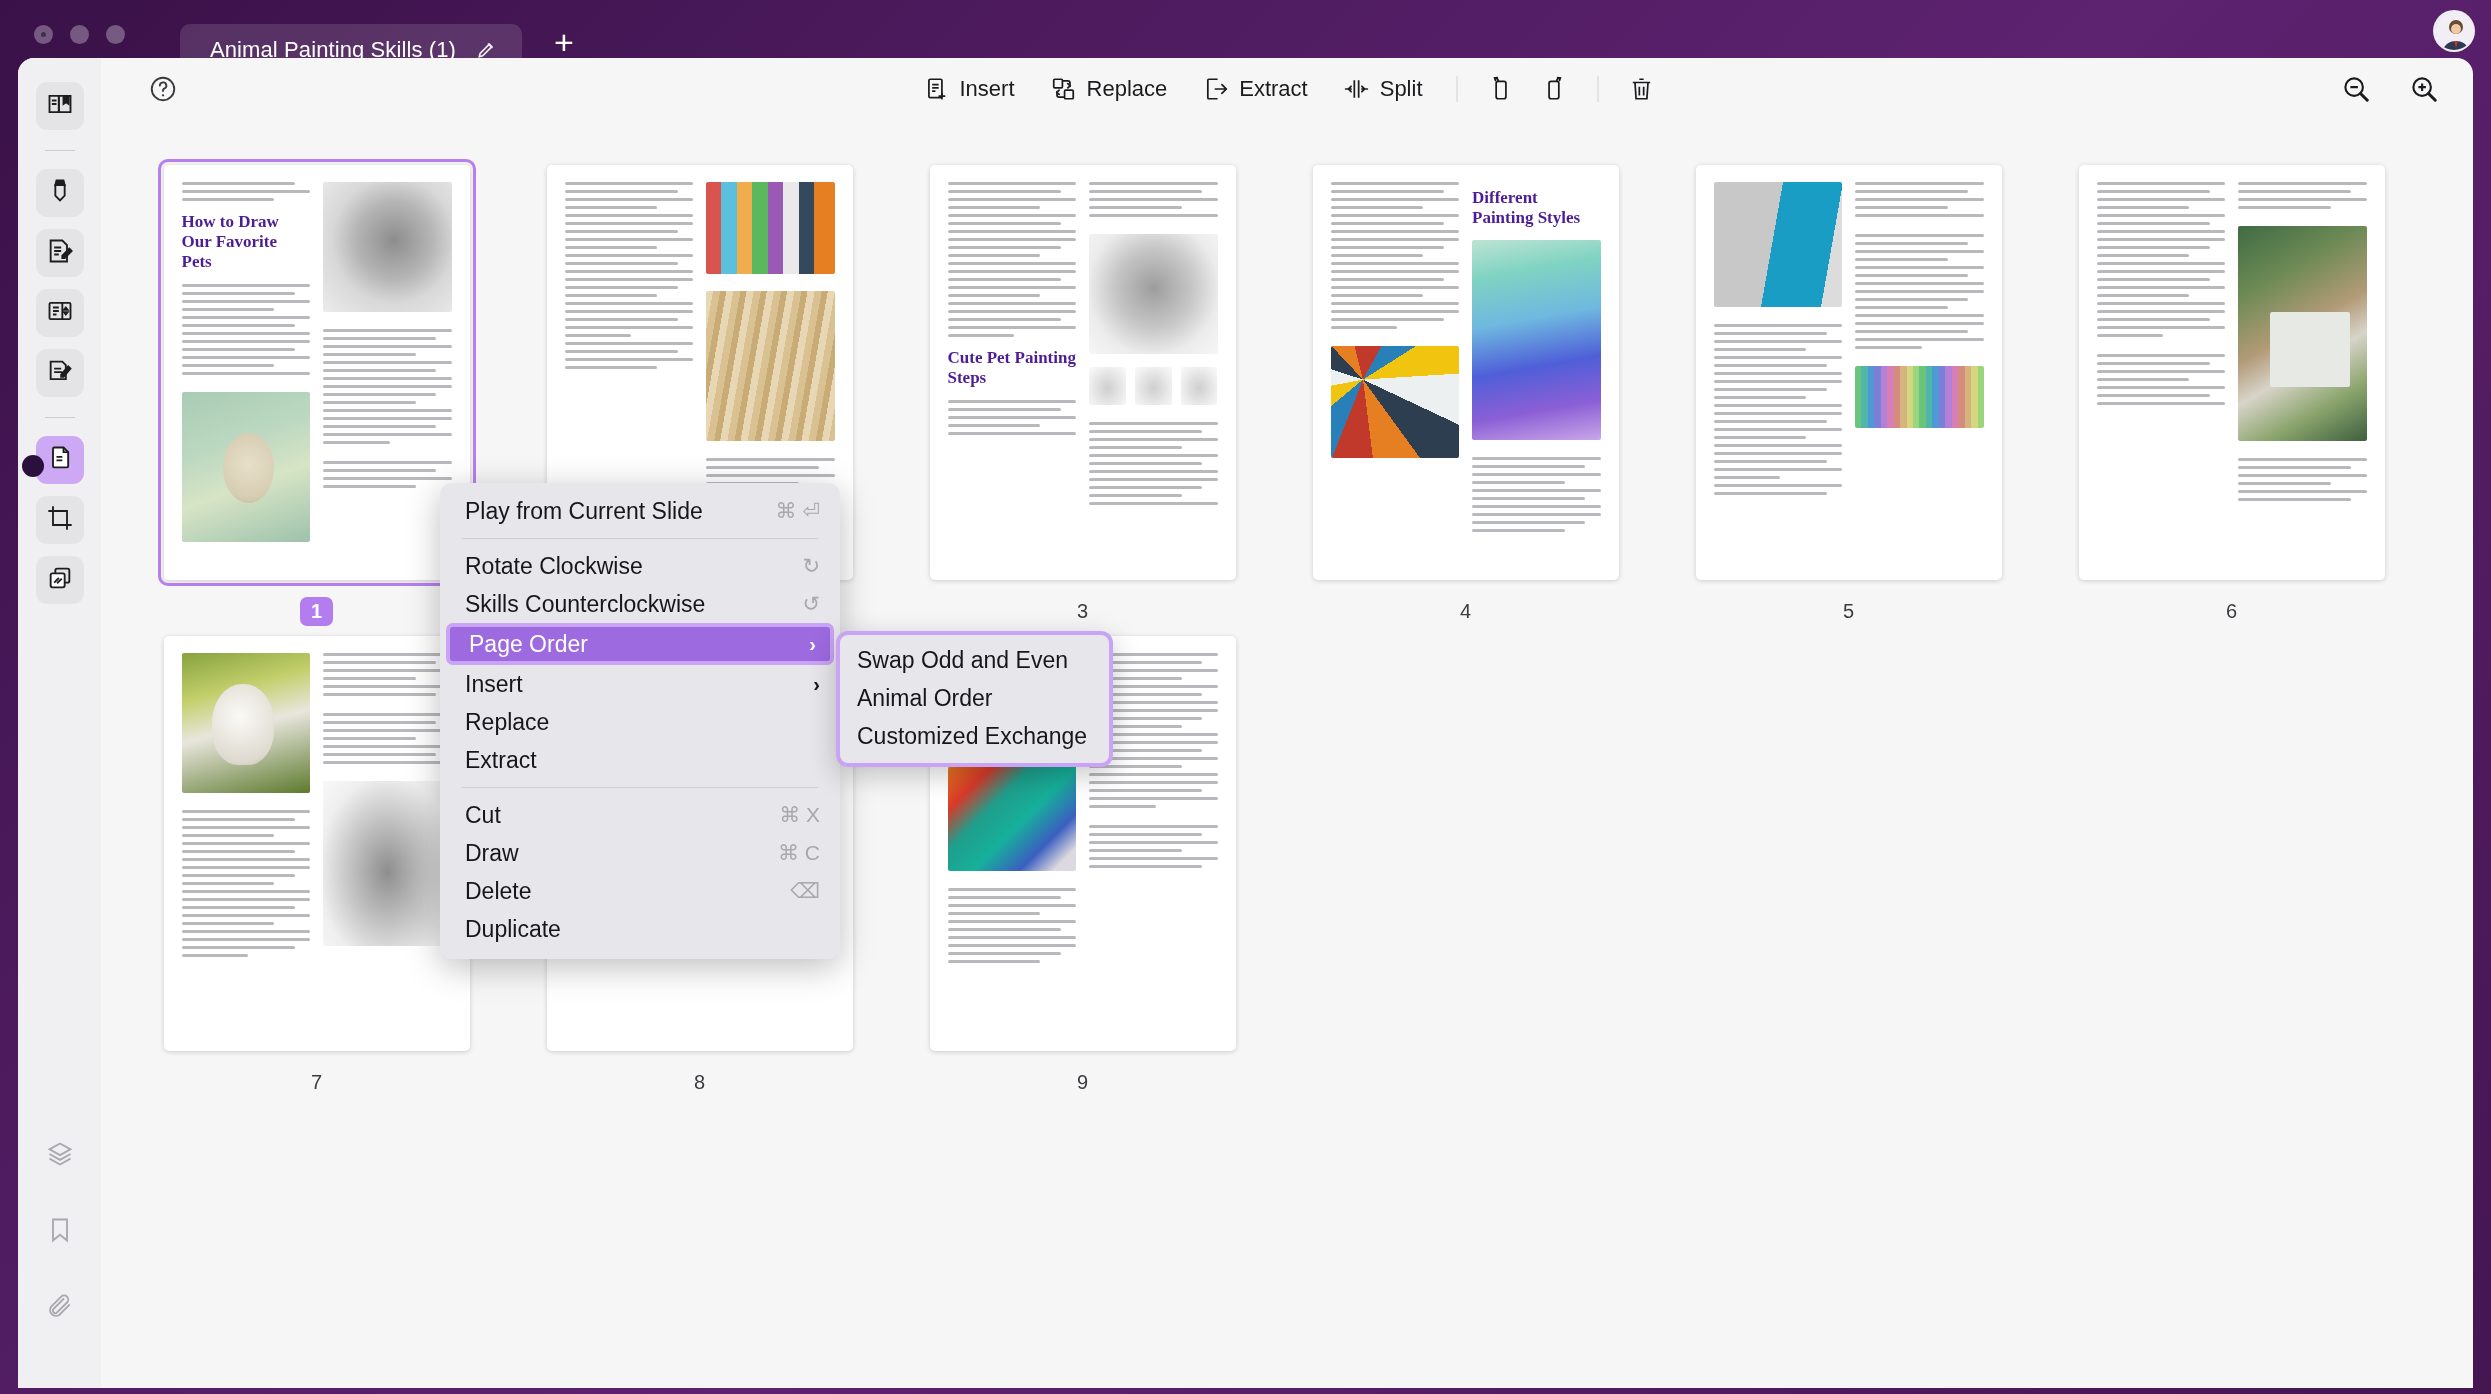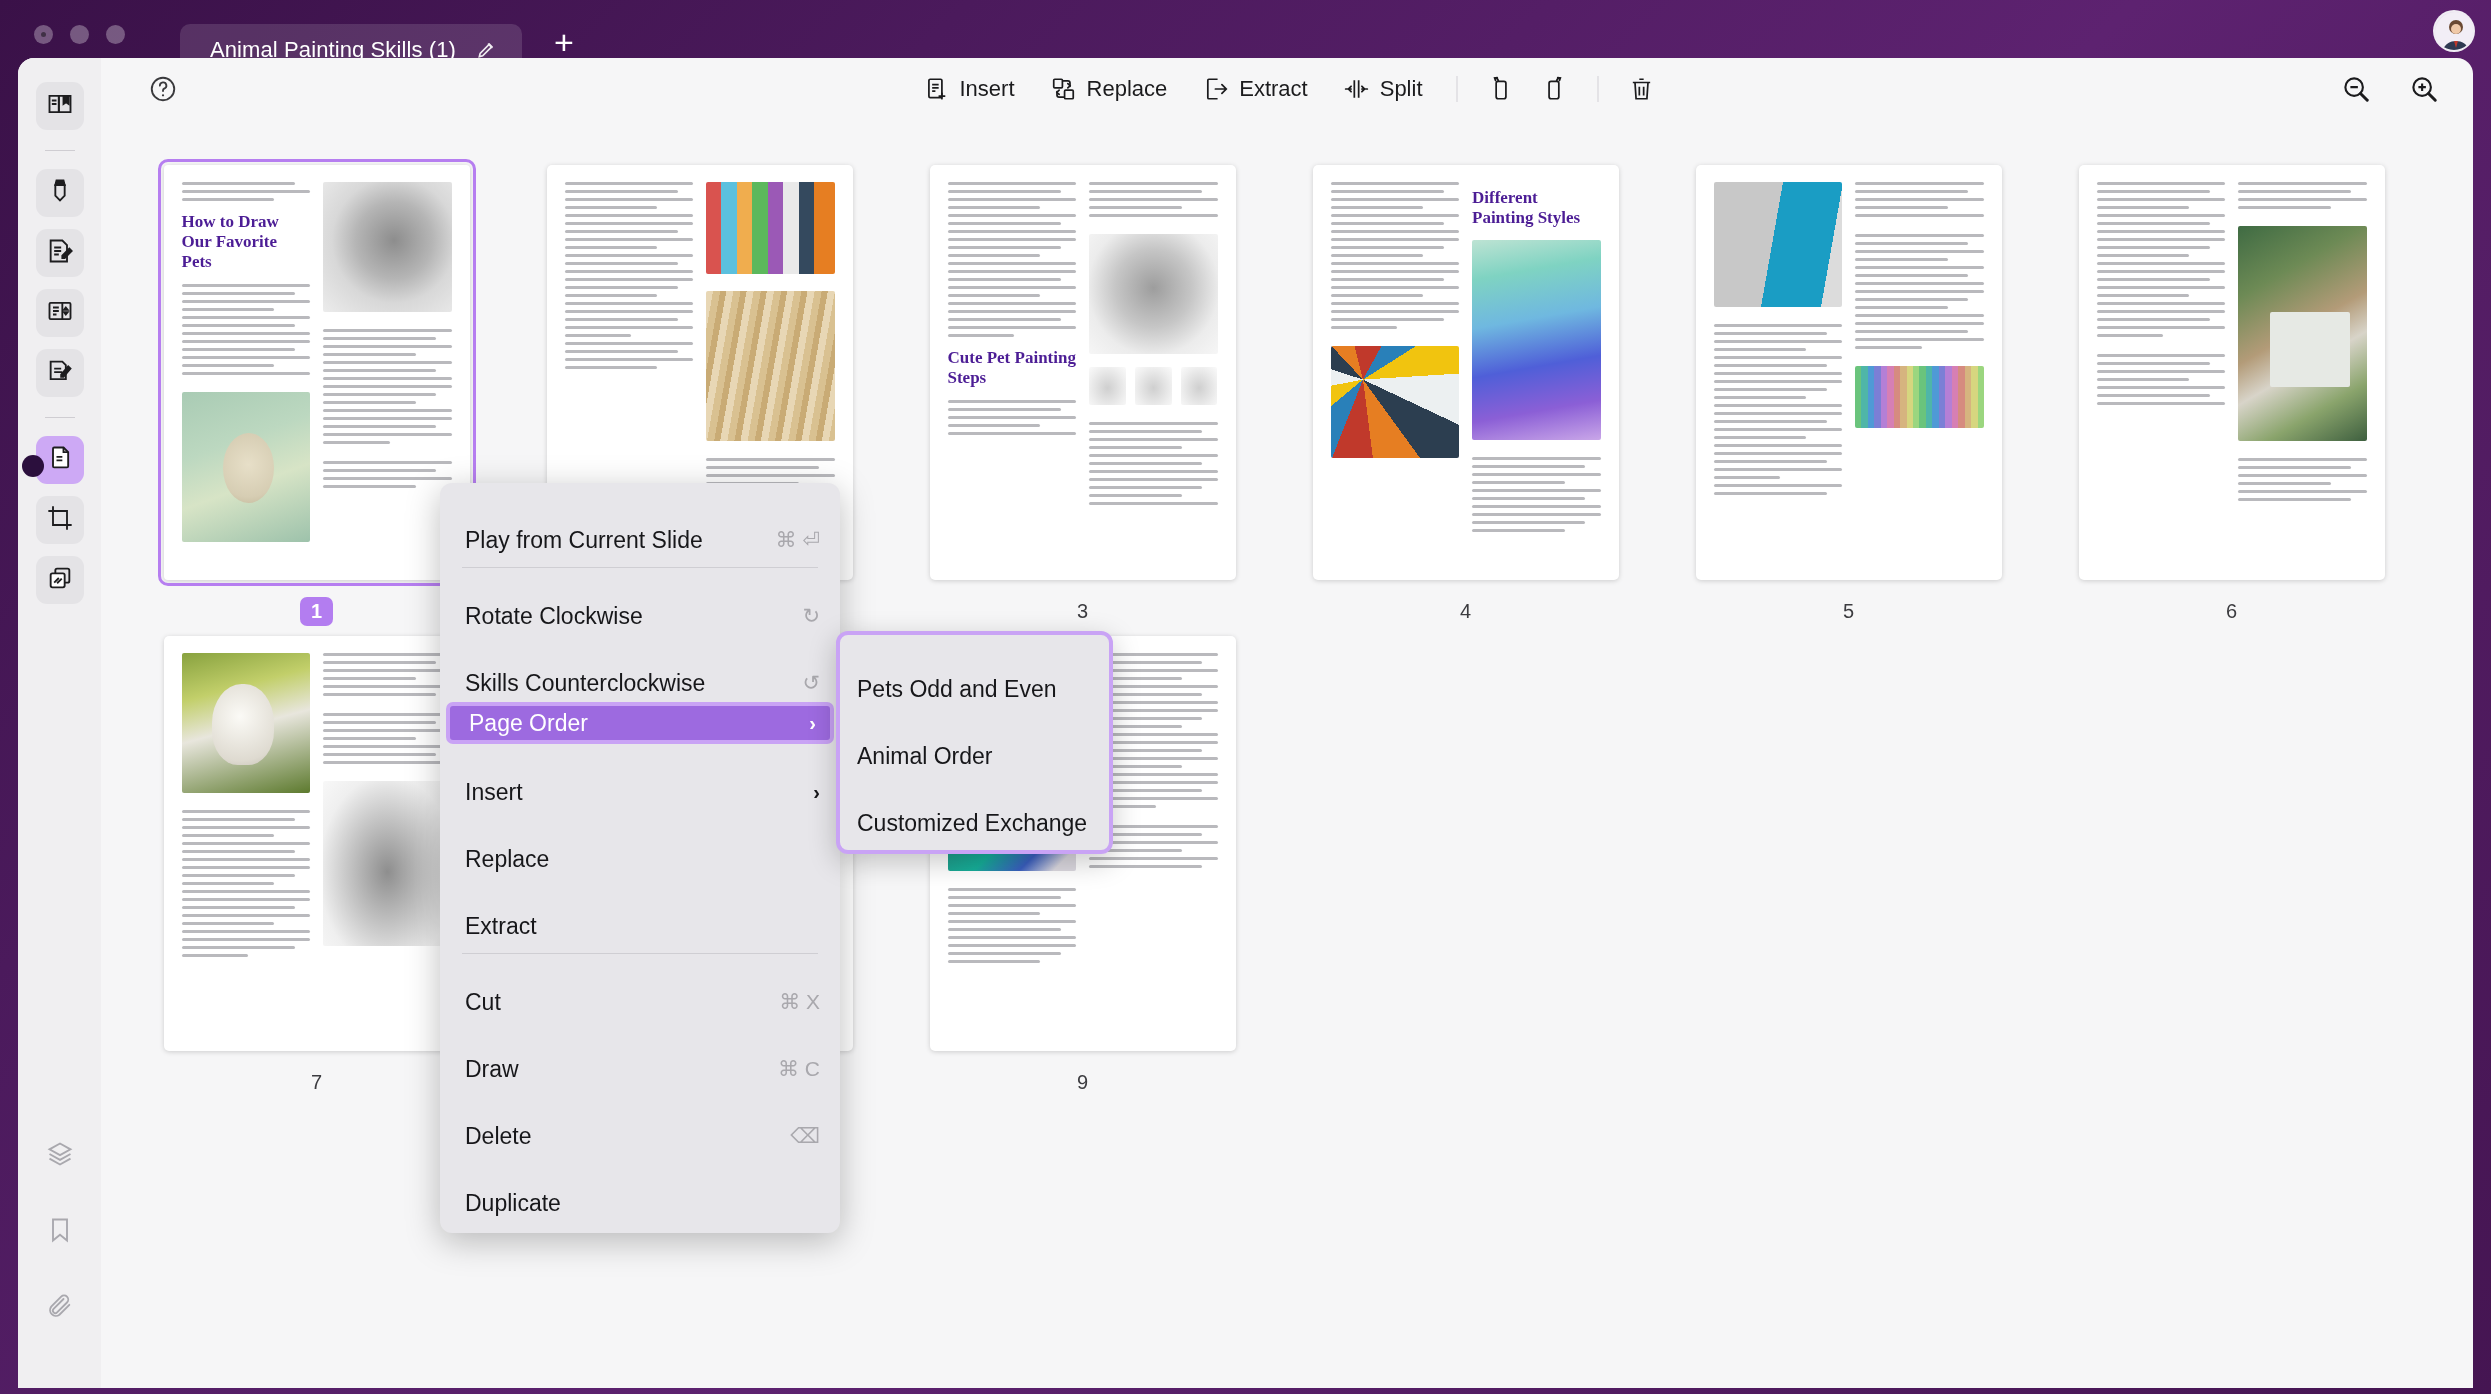--- a/index.html
+++ b/index.html
@@ -175,21 +175,21 @@
   
   .ctxmenu {
     position: absolute; left: 422px; top: 425px; width: 400px;
     background: #e7e6ea; border-radius: 12px;
     box-shadow: 0 8px 34px rgba(0,0,0,0.26);
     padding: 9px 0 11px; z-index: 50;
   }
   .mi {
     display: flex; align-items: center; justify-content: space-between;
     padding: 0 20px 0 25px; height: 38px; font-size: 23px; color: #17171a;
-    cursor: pointer; position: relative; margin-top: 29px;
+    cursor: pointer; position: relative;
   }
   .mi .sc { color: #a9a8ad; font-size: 21px; display: flex; gap: 9px; align-items: center; }
   .mi .chev { color: #17171a; font-size: 20px; font-weight: bold; }
   .mi.highlight {
     background: #9d6ae0; color: #fff; margin: 0 6px; padding: 0 14px 0 19px;
     border-radius: 7px; border: 4px solid #c9a3f5; height: 42px;
   }
   .mi.highlight .chev { color: #fff; }
   .msep { height: 1px; background: #cfced3; margin: 8px 22px; }
   
@@ -1022,21 +1022,21 @@
       </div>
 
       <div class="mi">
         <span>Duplicate</span>
         <span class="sc"></span>
       </div>
     </div>
 
     <div class="submenu">
       <div class="mi">
-        <span>Pets Odd and Even</span>
+        <span>Swap Odd and Even</span>
       </div>
       <div class="mi">
         <span>Animal Order</span>
       </div>
       <div class="mi">
         <span>Customized Exchange</span>
       </div>
     </div>
 
   </div>

